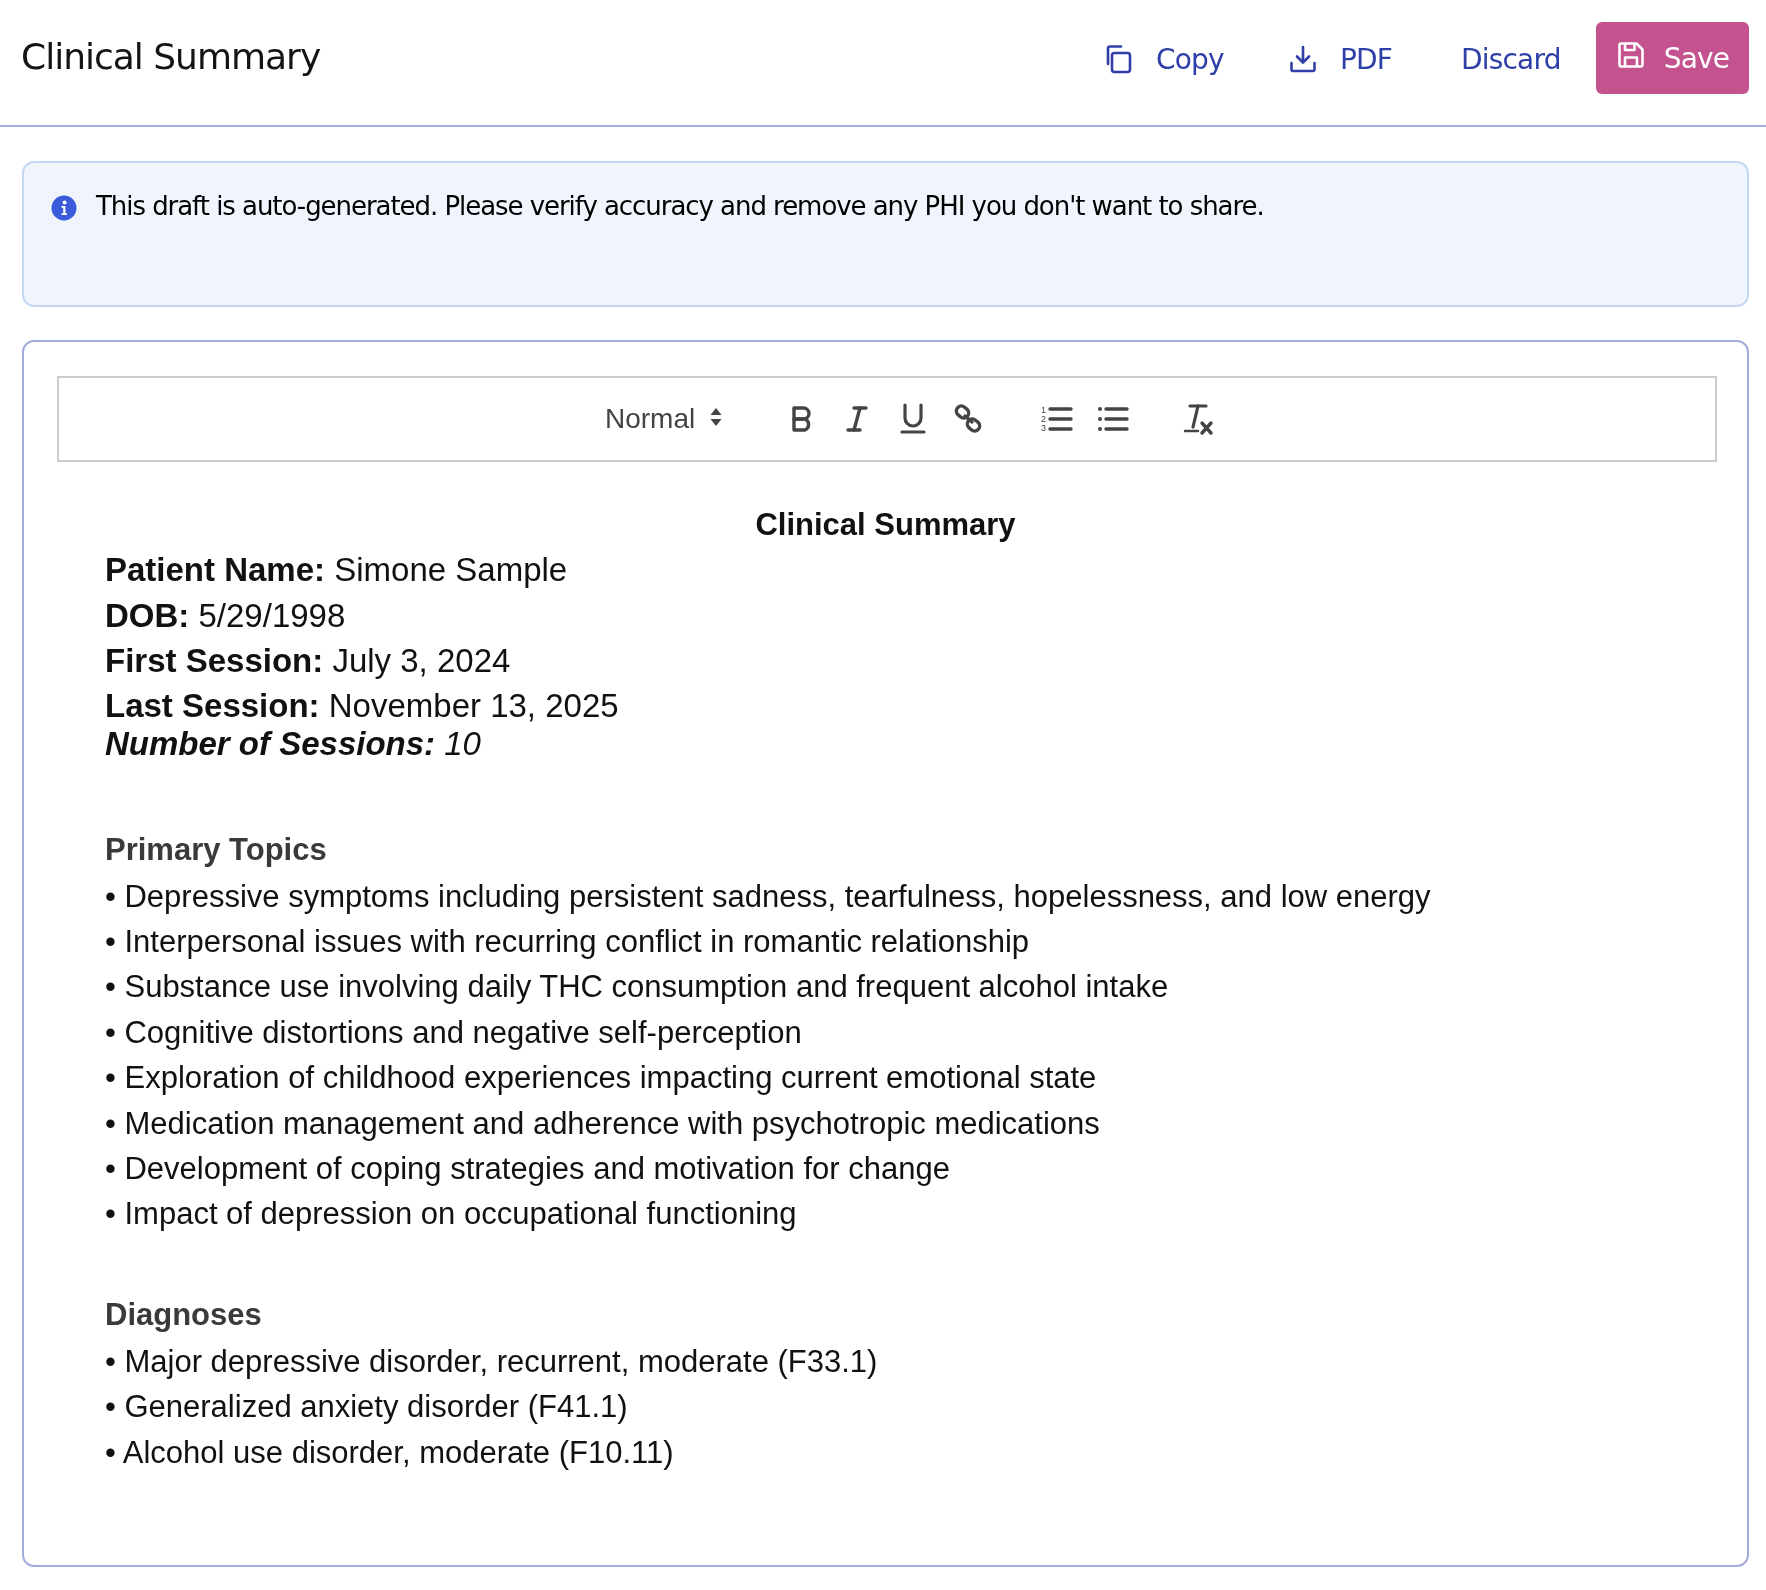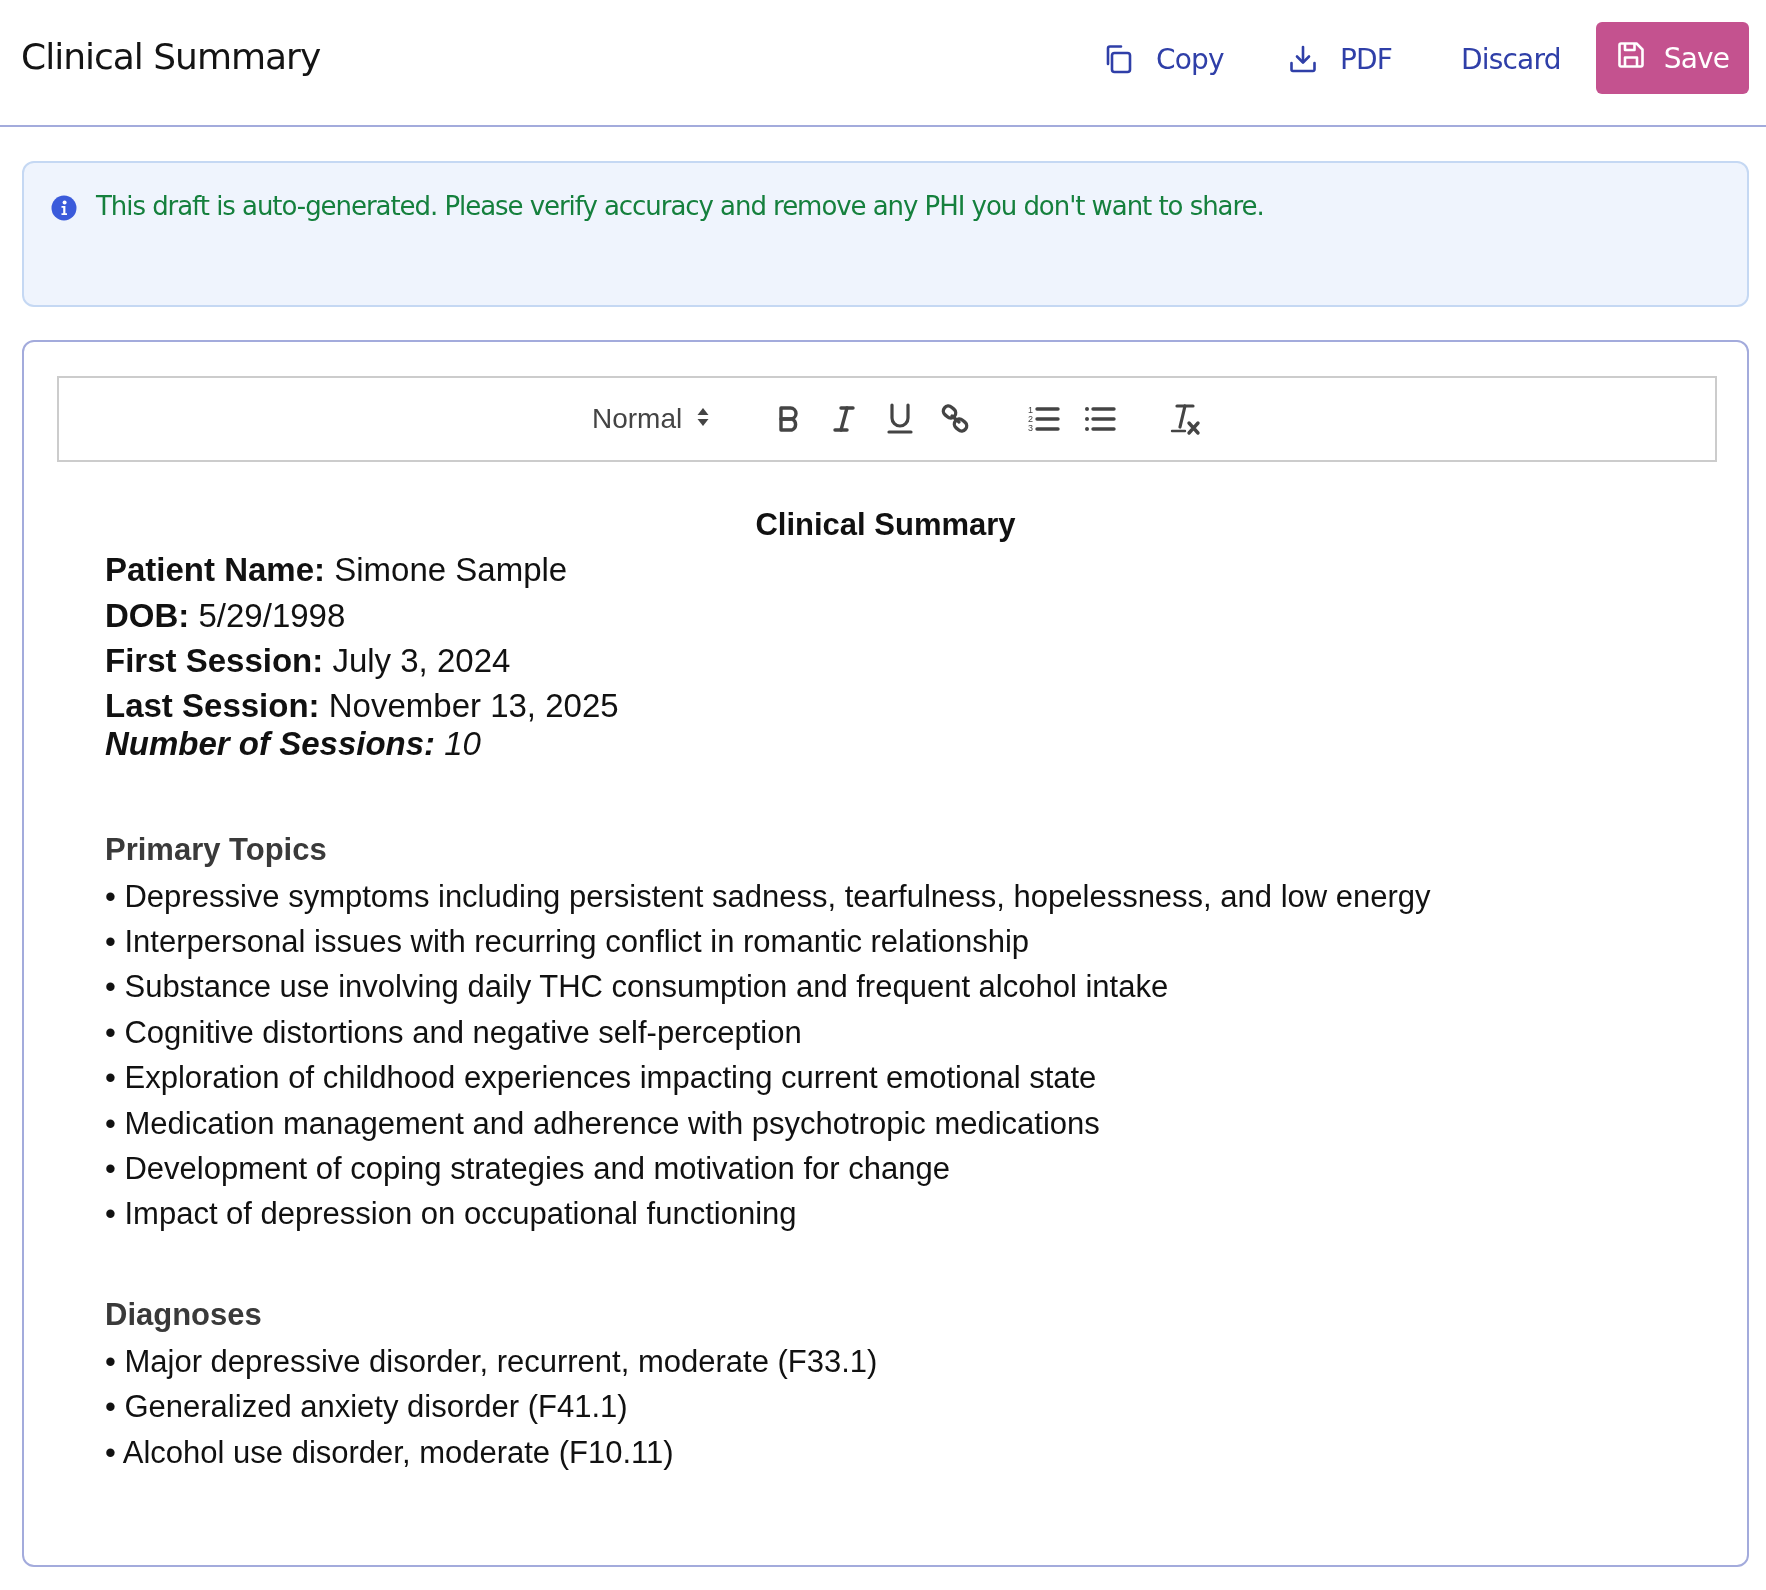--- a/index.html
+++ b/index.html
@@ -34,37 +34,37 @@
       cursor: pointer;
     }
 
     
     .banner {
       position: absolute; left: 22px; top: 161px; width: 1727px; height: 146px;
       background: #eff4fd; border: 2px solid #c5d8f3; border-radius: 12px;
     }
     .banner-icon { position: absolute; left: 27px; top: 32px; width: 26px; height: 26px; }
     .banner-line {
-      position: absolute; color: #15803d;
+      position: absolute; color: #000000;
       font-family: "DejaVu Sans", sans-serif; font-size: 26px; letter-spacing: -1.05px;
       white-space: nowrap;
     }
     .banner-line.l1 { left: 72px; top: 28px; }
     .banner-line.l2 { left: 108px; top: 76px; }
 
     
     .editor-card {
       position: absolute; left: 22px; top: 340px; width: 1727px; height: 1227px;
       border: 2px solid #a3abdc; border-radius: 12px; background: #fff;
     }
     .toolbar {
       position: absolute; left: 33px; top: 34px; width: 1660px; height: 86px;
       border: 2px solid #cccccc;
     }
-    .tb-item { position: absolute; top: 0; height: 82px; display: flex; align-items: center; cursor: pointer; color: #444; }
+    .tb-item { position: absolute; top: 0; height: 82px; display: flex; align-items: center; cursor: pointer; color: #444; margin-left: 13px; }
     .format-select {
       left: 533px; gap: 14px; font-size: 28px; color: #444; font-family: "Liberation Sans", sans-serif;
     }
     .tb-icon { width: 34px; justify-content: center; }
     #tb-bold { left: 713px; }
     #tb-italic { left: 768px; }
     #tb-underline { left: 824px; }
     #tb-link { left: 880px; }
     #tb-olist { left: 968px; }
     #tb-ulist { left: 1024px; }

